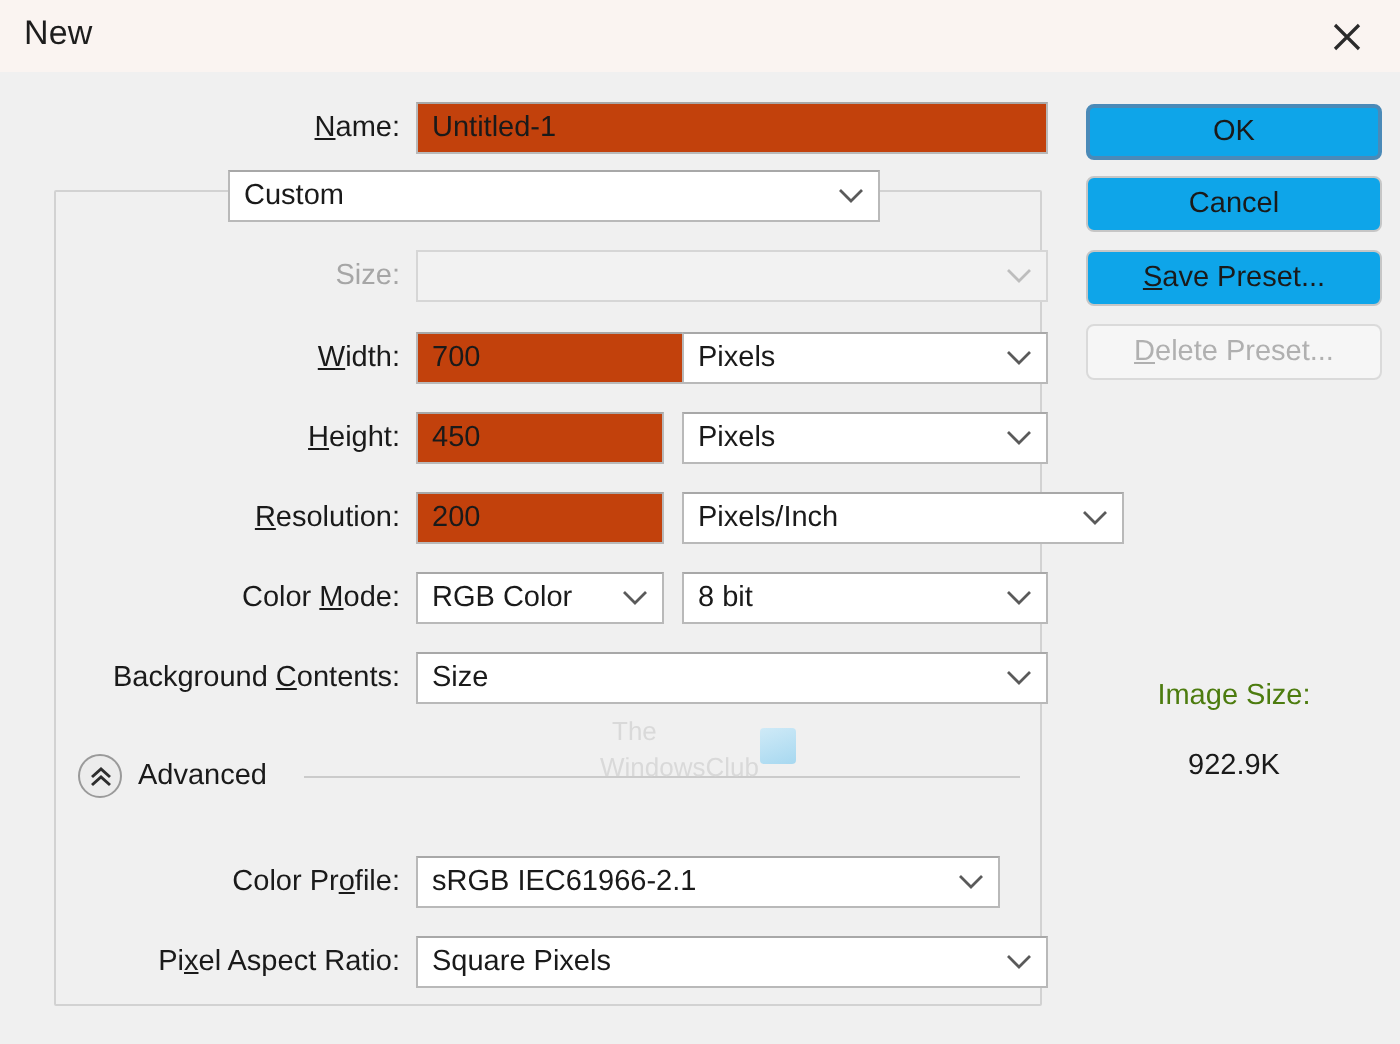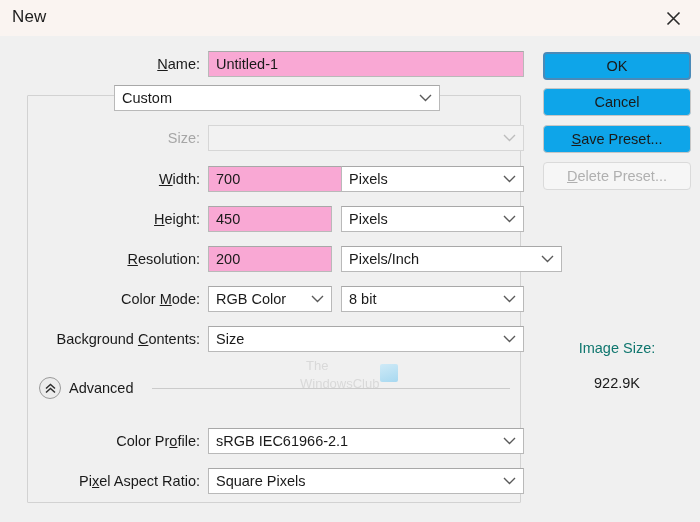--- a/index.html
+++ b/index.html
@@ -82,21 +82,21 @@
     text-align: right;
   }
   .lbl.dis { color: #a6a6a6; }
   .lbl u { text-decoration: underline; text-underline-offset: 1px; }
 
   
   .tinput {
     position: absolute;
     box-sizing: border-box;
     height: 26px;
-    background: #f9a8d4;
+    background: #c2410c;
     border: 1px solid #b9b9b9;
     border-top-color: #a8a8a8;
     font-size: 14.5px;
     color: #1a1a1a;
     line-height: 24px;
     padding: 0 0 0 7px;
     white-space: nowrap;
     overflow: hidden;
     cursor: text;
   }
@@ -170,21 +170,21 @@
   .btn u { text-decoration: underline; text-underline-offset: 1px; }
 
   
   .imgsize-label {
     position: absolute;
     left: 543px;
     top: 340px;
     width: 148px;
     text-align: center;
     font-size: 14.5px;
-    color: #0f766e;
+    color: #4d7c0f;
   }
   .imgsize-value {
     position: absolute;
     left: 543px;
     top: 375px;
     width: 148px;
     text-align: center;
     font-size: 14.5px;
     color: #1a1a1a;
   }
@@ -381,21 +381,21 @@
 
   <div class="watermark">
     <div class="wm-line1">The</div>
     <div class="wm-line2">WindowsClub</div>
     <div class="wm-logo"></div>
   </div>
 
   <div class="row" style="left:80px; top:428px; width:120px;">
     <div class="lbl">Color Pr<u>o</u>file:</div>
   </div>
-  <div class="combo" style="left:208px; top:428px; width:316px;">
+  <div class="combo" style="left:208px; top:428px; width:292px;">
     <span>sRGB IEC61966-2.1</span>
     <span class="chev">
       <svg width="13" height="8" viewBox="0 0 13 8">
           <path d="M1 1 L6.5 6.5 L12 1" stroke="#5a5a5a" stroke-width="1.4" fill="none"></path>
         </svg>
     </span>
   </div>
 
   <div class="row" style="left:40px; top:468px; width:160px;">
     <div class="lbl">Pi<u>x</u>el Aspect Ratio:</div>

